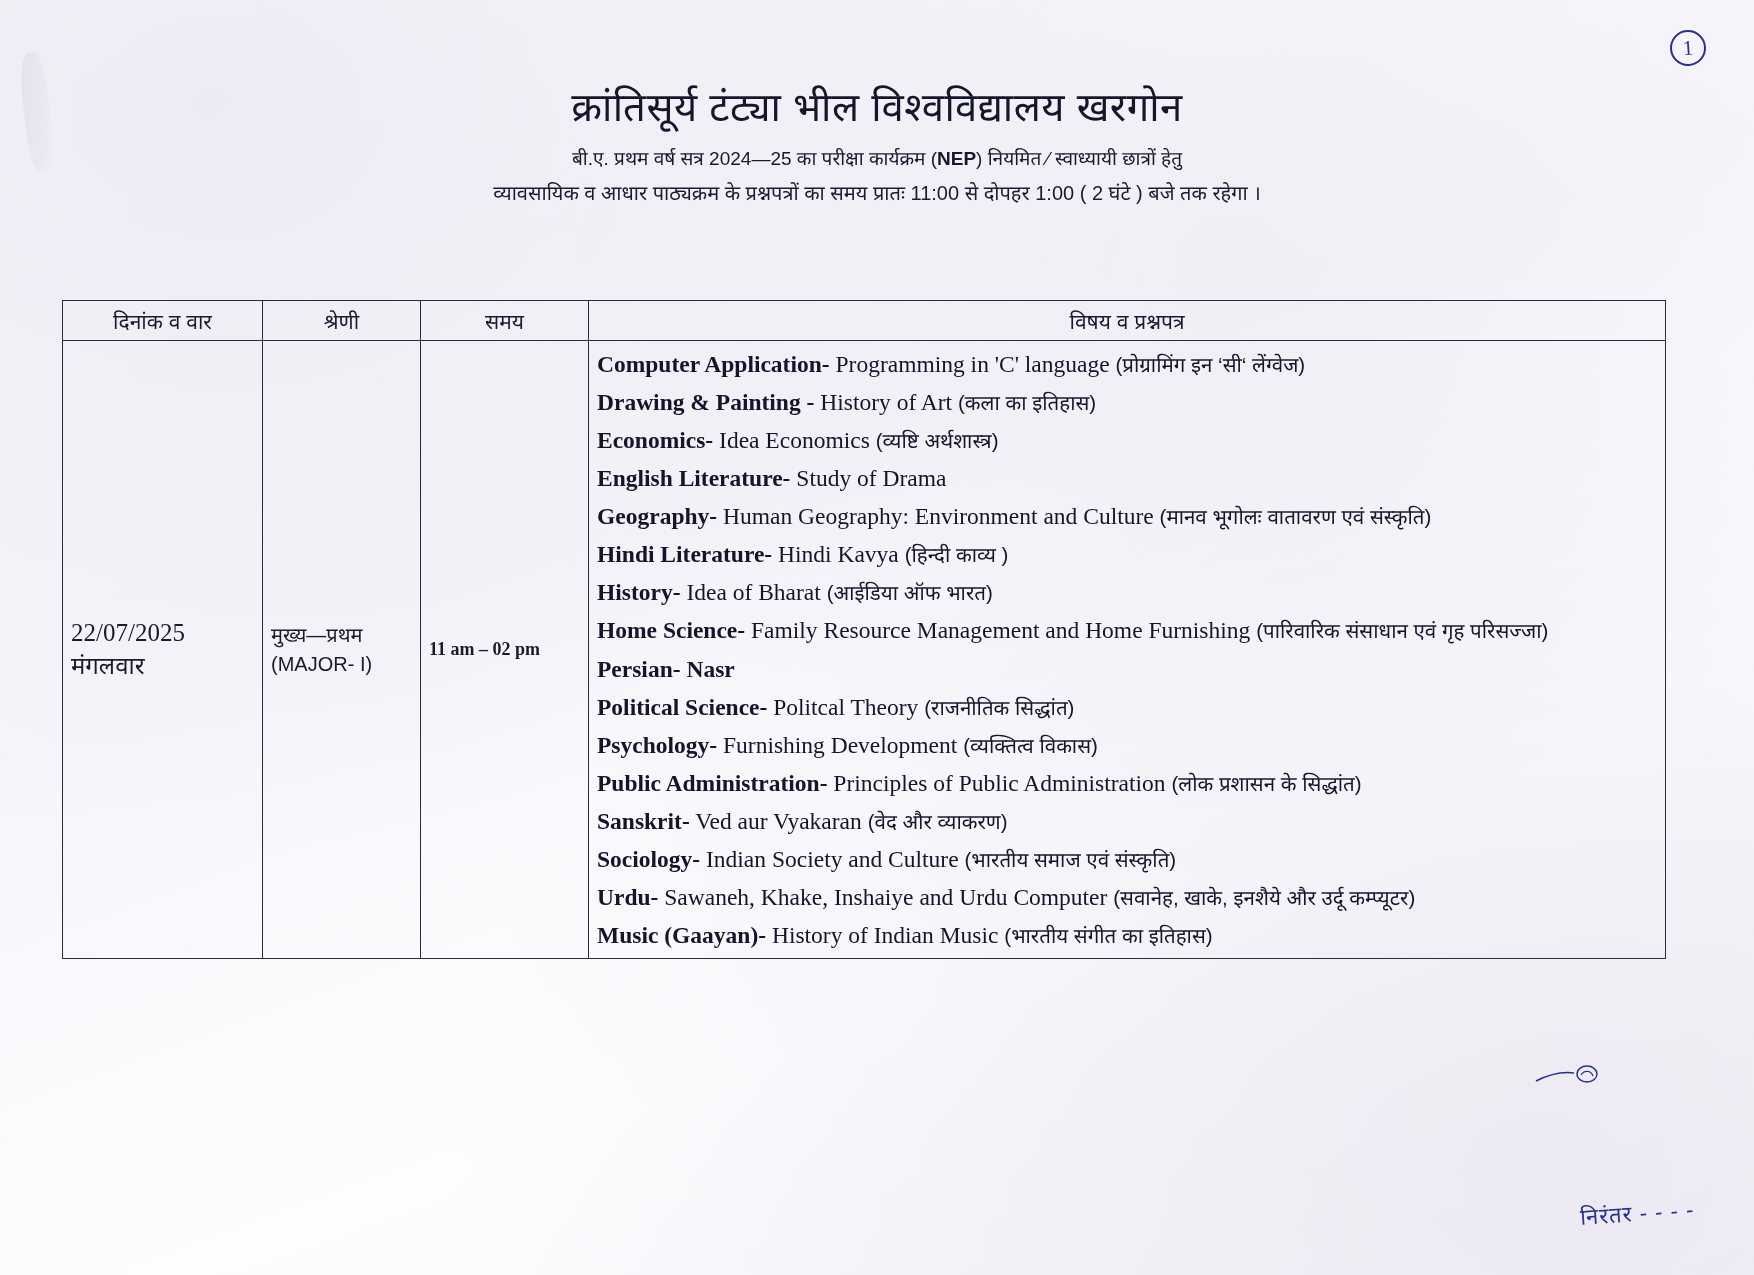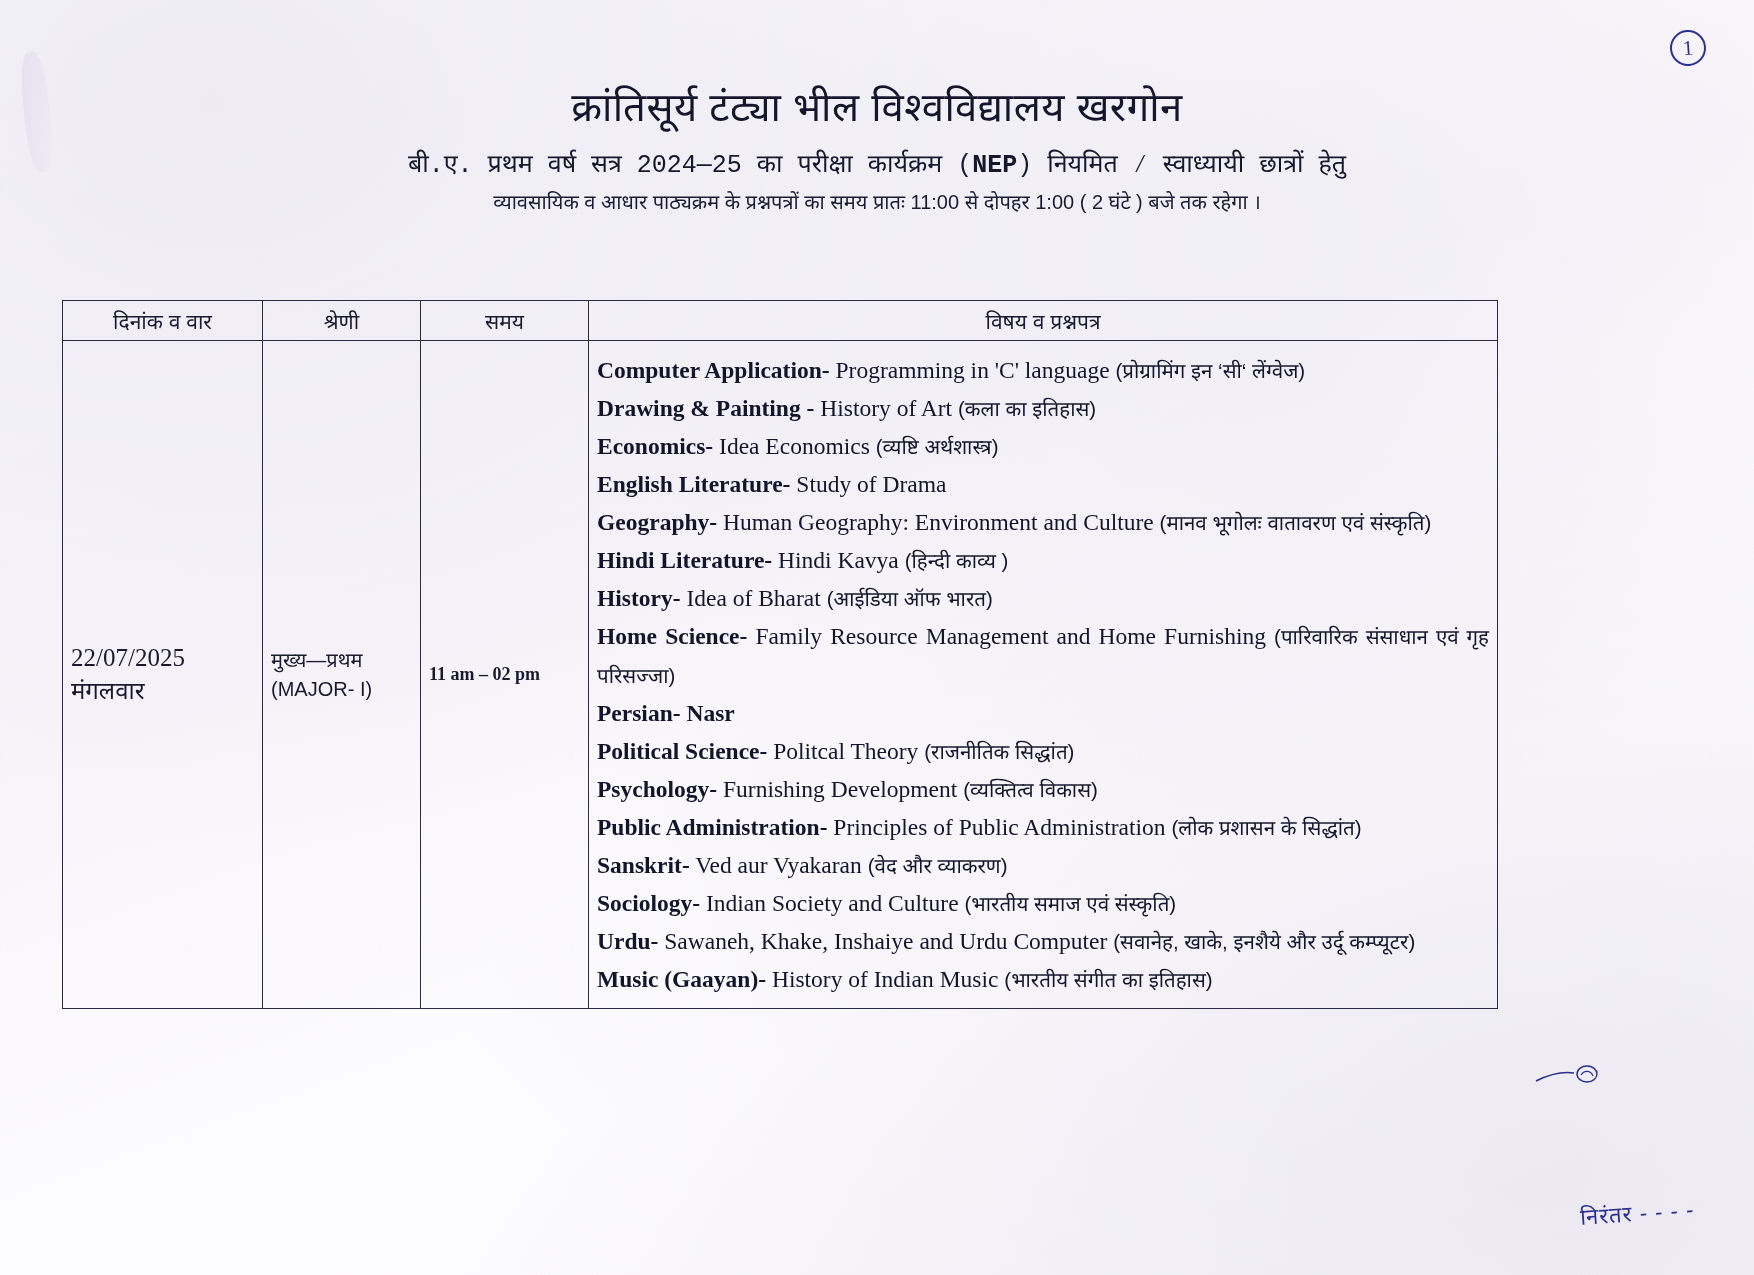--- a/index.html
+++ b/index.html
@@ -73,22 +73,22 @@
     text-align: center;
   }
   .title-main {
     font-family: "Liberation Sans", sans-serif;
     font-size: 40px;
     letter-spacing: 0.5px;
     color: #15162b;
     font-weight: 400;
   }
   .title-sub1 {
-    font-family: Liberation Mono, monospace;
-    font-size: 25px;
+    font-family: Liberation Sans, sans-serif;
+    font-size: 19px;
     margin-top: 12px;
     color: #17182c;
   }
   .title-sub1 b { font-weight: 700; }
   .title-sub2 {
     font-family: "Liberation Sans", sans-serif;
     font-size: 25px;
     margin-top: 7px;
     color: #17182c;
   }
@@ -97,31 +97,31 @@
     font-size: 20px;
     margin-top: 8px;
     color: #1a1b30;
   }
 
   
   .tbl-wrap {
     position: absolute;
     left: 62px;
     top: 300px;
-    width: 1436px;
+    width: 1604px;
   }
   table.sched {
     width: 100%;
     border-collapse: collapse;
     table-layout: fixed;
   }
   table.sched th, table.sched td {
     border: 1.6px solid #2a2a44;
     vertical-align: middle;
-    padding: 10px 8px;
+    padding: 4px 8px;
   }
   table.sched thead th {
     font-family: "Liberation Sans", sans-serif;
     font-weight: 400;
     font-size: 21px;
     text-align: center;
     height: 40px;
     padding: 3px 6px;
   }
   col.c1 { width: 200px; }

